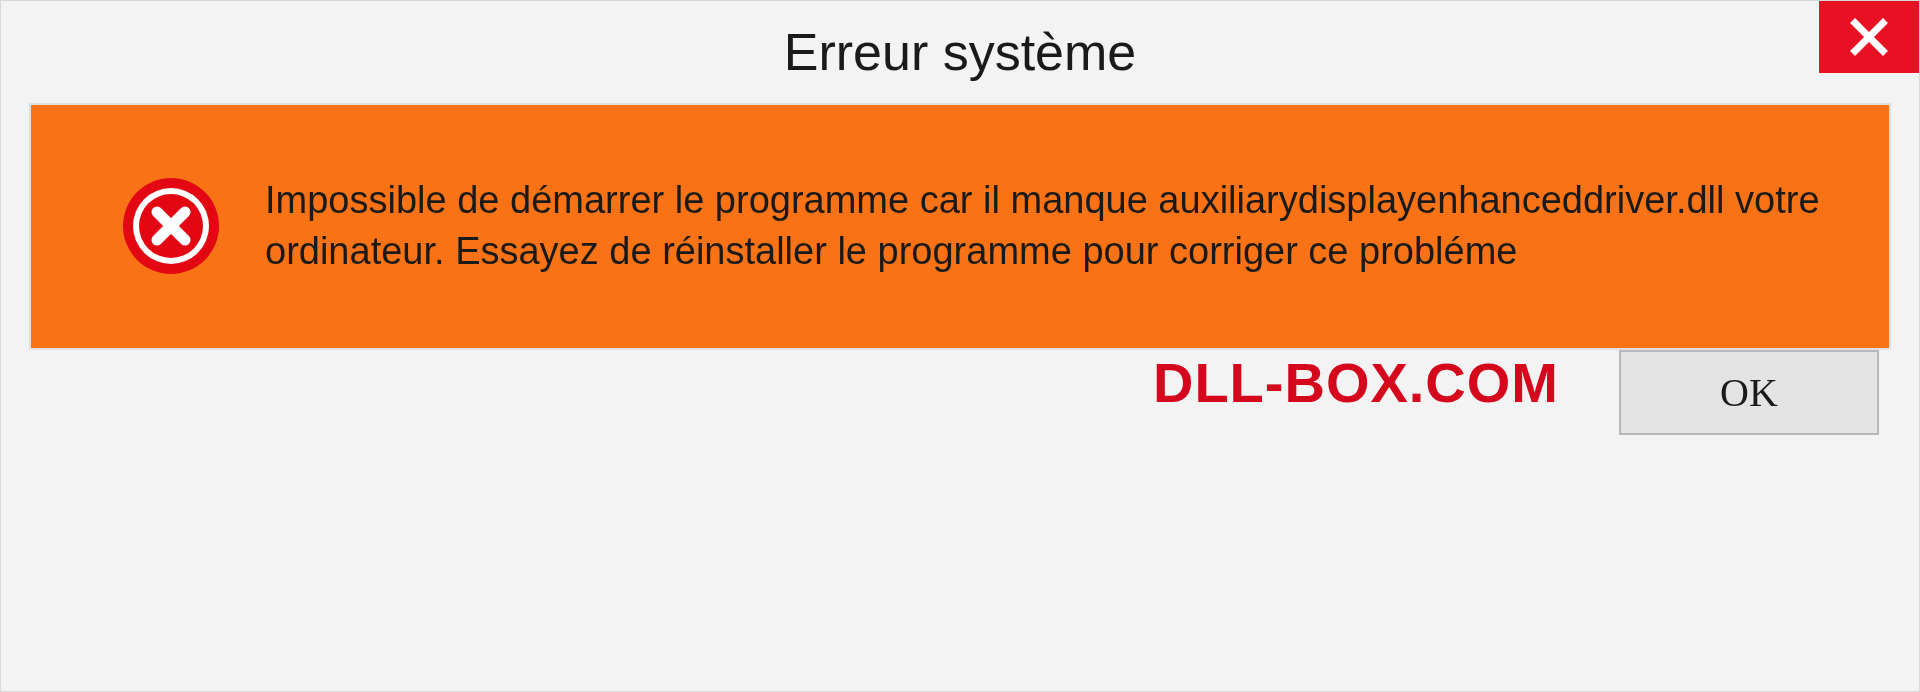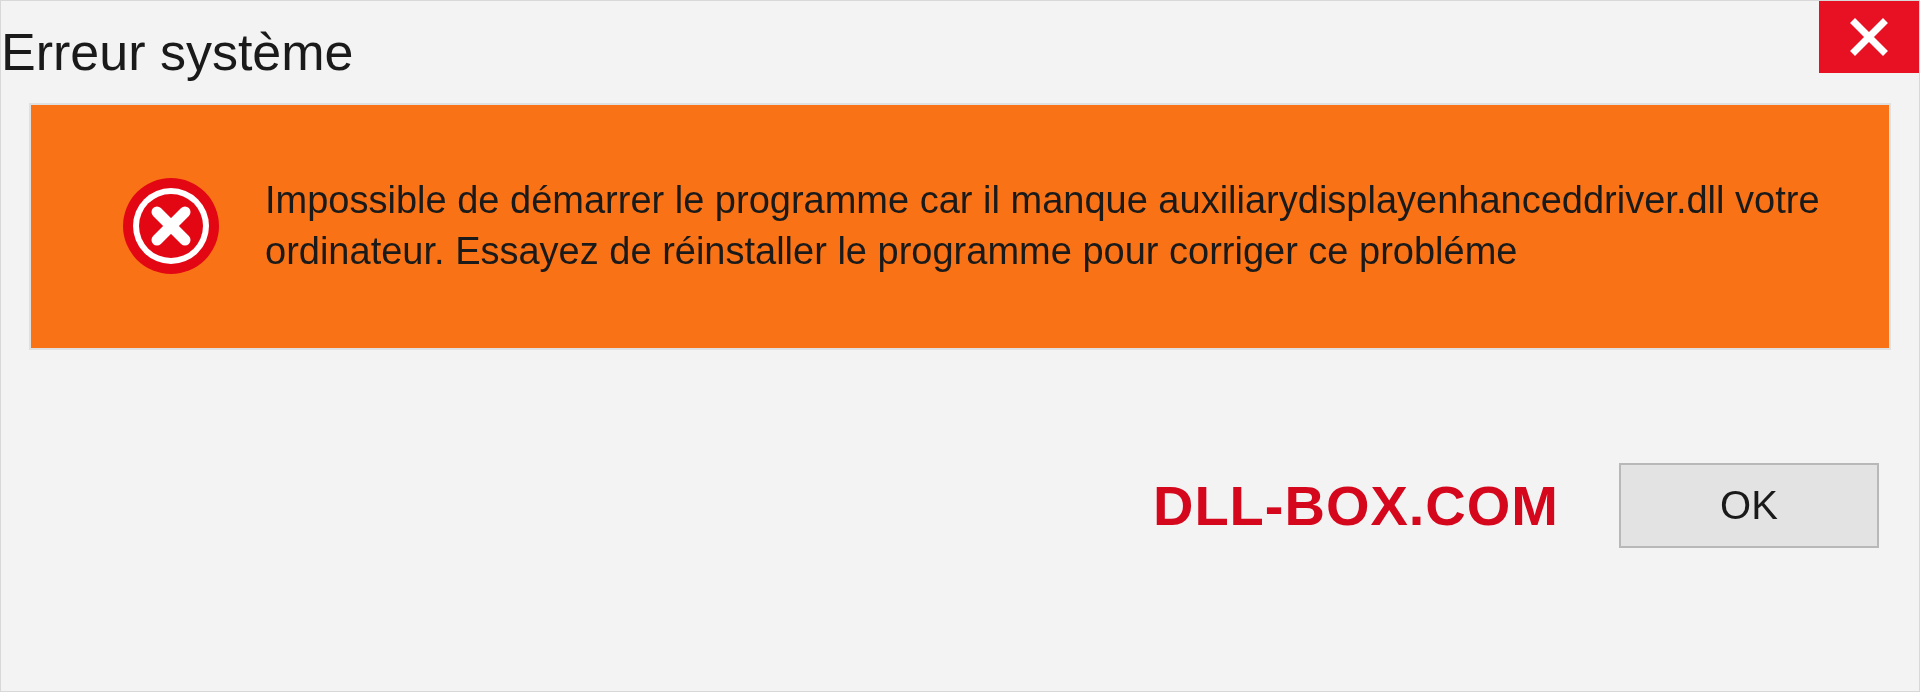--- a/index.html
+++ b/index.html
@@ -20,21 +20,21 @@
       background: #f3f3f3;
       border: 1px solid #d8d8d8;
       position: relative;
       display: flex;
       flex-direction: column;
     }
     .title-bar {
       height: 102px;
       display: flex;
       align-items: center;
-      justify-content: flex-start;
+      justify-content: center;
       position: relative;
     }
     .title-text {
       font-size: 52px;
       color: #1a1a1a;
       font-weight: 400;
     }
     .close-btn {
       position: absolute;
       top: 0;
@@ -72,21 +72,21 @@
     }
     .message-text {
       font-size: 38px;
       line-height: 1.35;
       color: #1a1a1a;
       font-weight: 400;
     }
     .footer {
       flex: 1;
       display: flex;
-      align-items: center;
+      align-items: flex-start;
       justify-content: flex-end;
       padding: 0 40px 30px 40px;
       gap: 60px;
     }
     .brand {
       font-size: 56px;
       font-weight: 800;
       color: #d5071d;
       letter-spacing: 1px;
       font-family: Arial, sans-serif;
@@ -95,21 +95,21 @@
       width: 260px;
       height: 85px;
       background: #e3e3e3;
       border: 2px solid #b8b8b8;
       font-size: 40px;
       color: #1a1a1a;
       cursor: pointer;
       display: flex;
       align-items: center;
       justify-content: center;
-      font-family: Liberation Sans, sans-serif;
+      font-family: Liberation Serif, serif;
     }
   </style>
 </head>
 <body>
 
 <div class="dialog">
 
   <div class="title-bar">
     <div class="title-text">Erreur système</div>
     <div class="close-btn">

